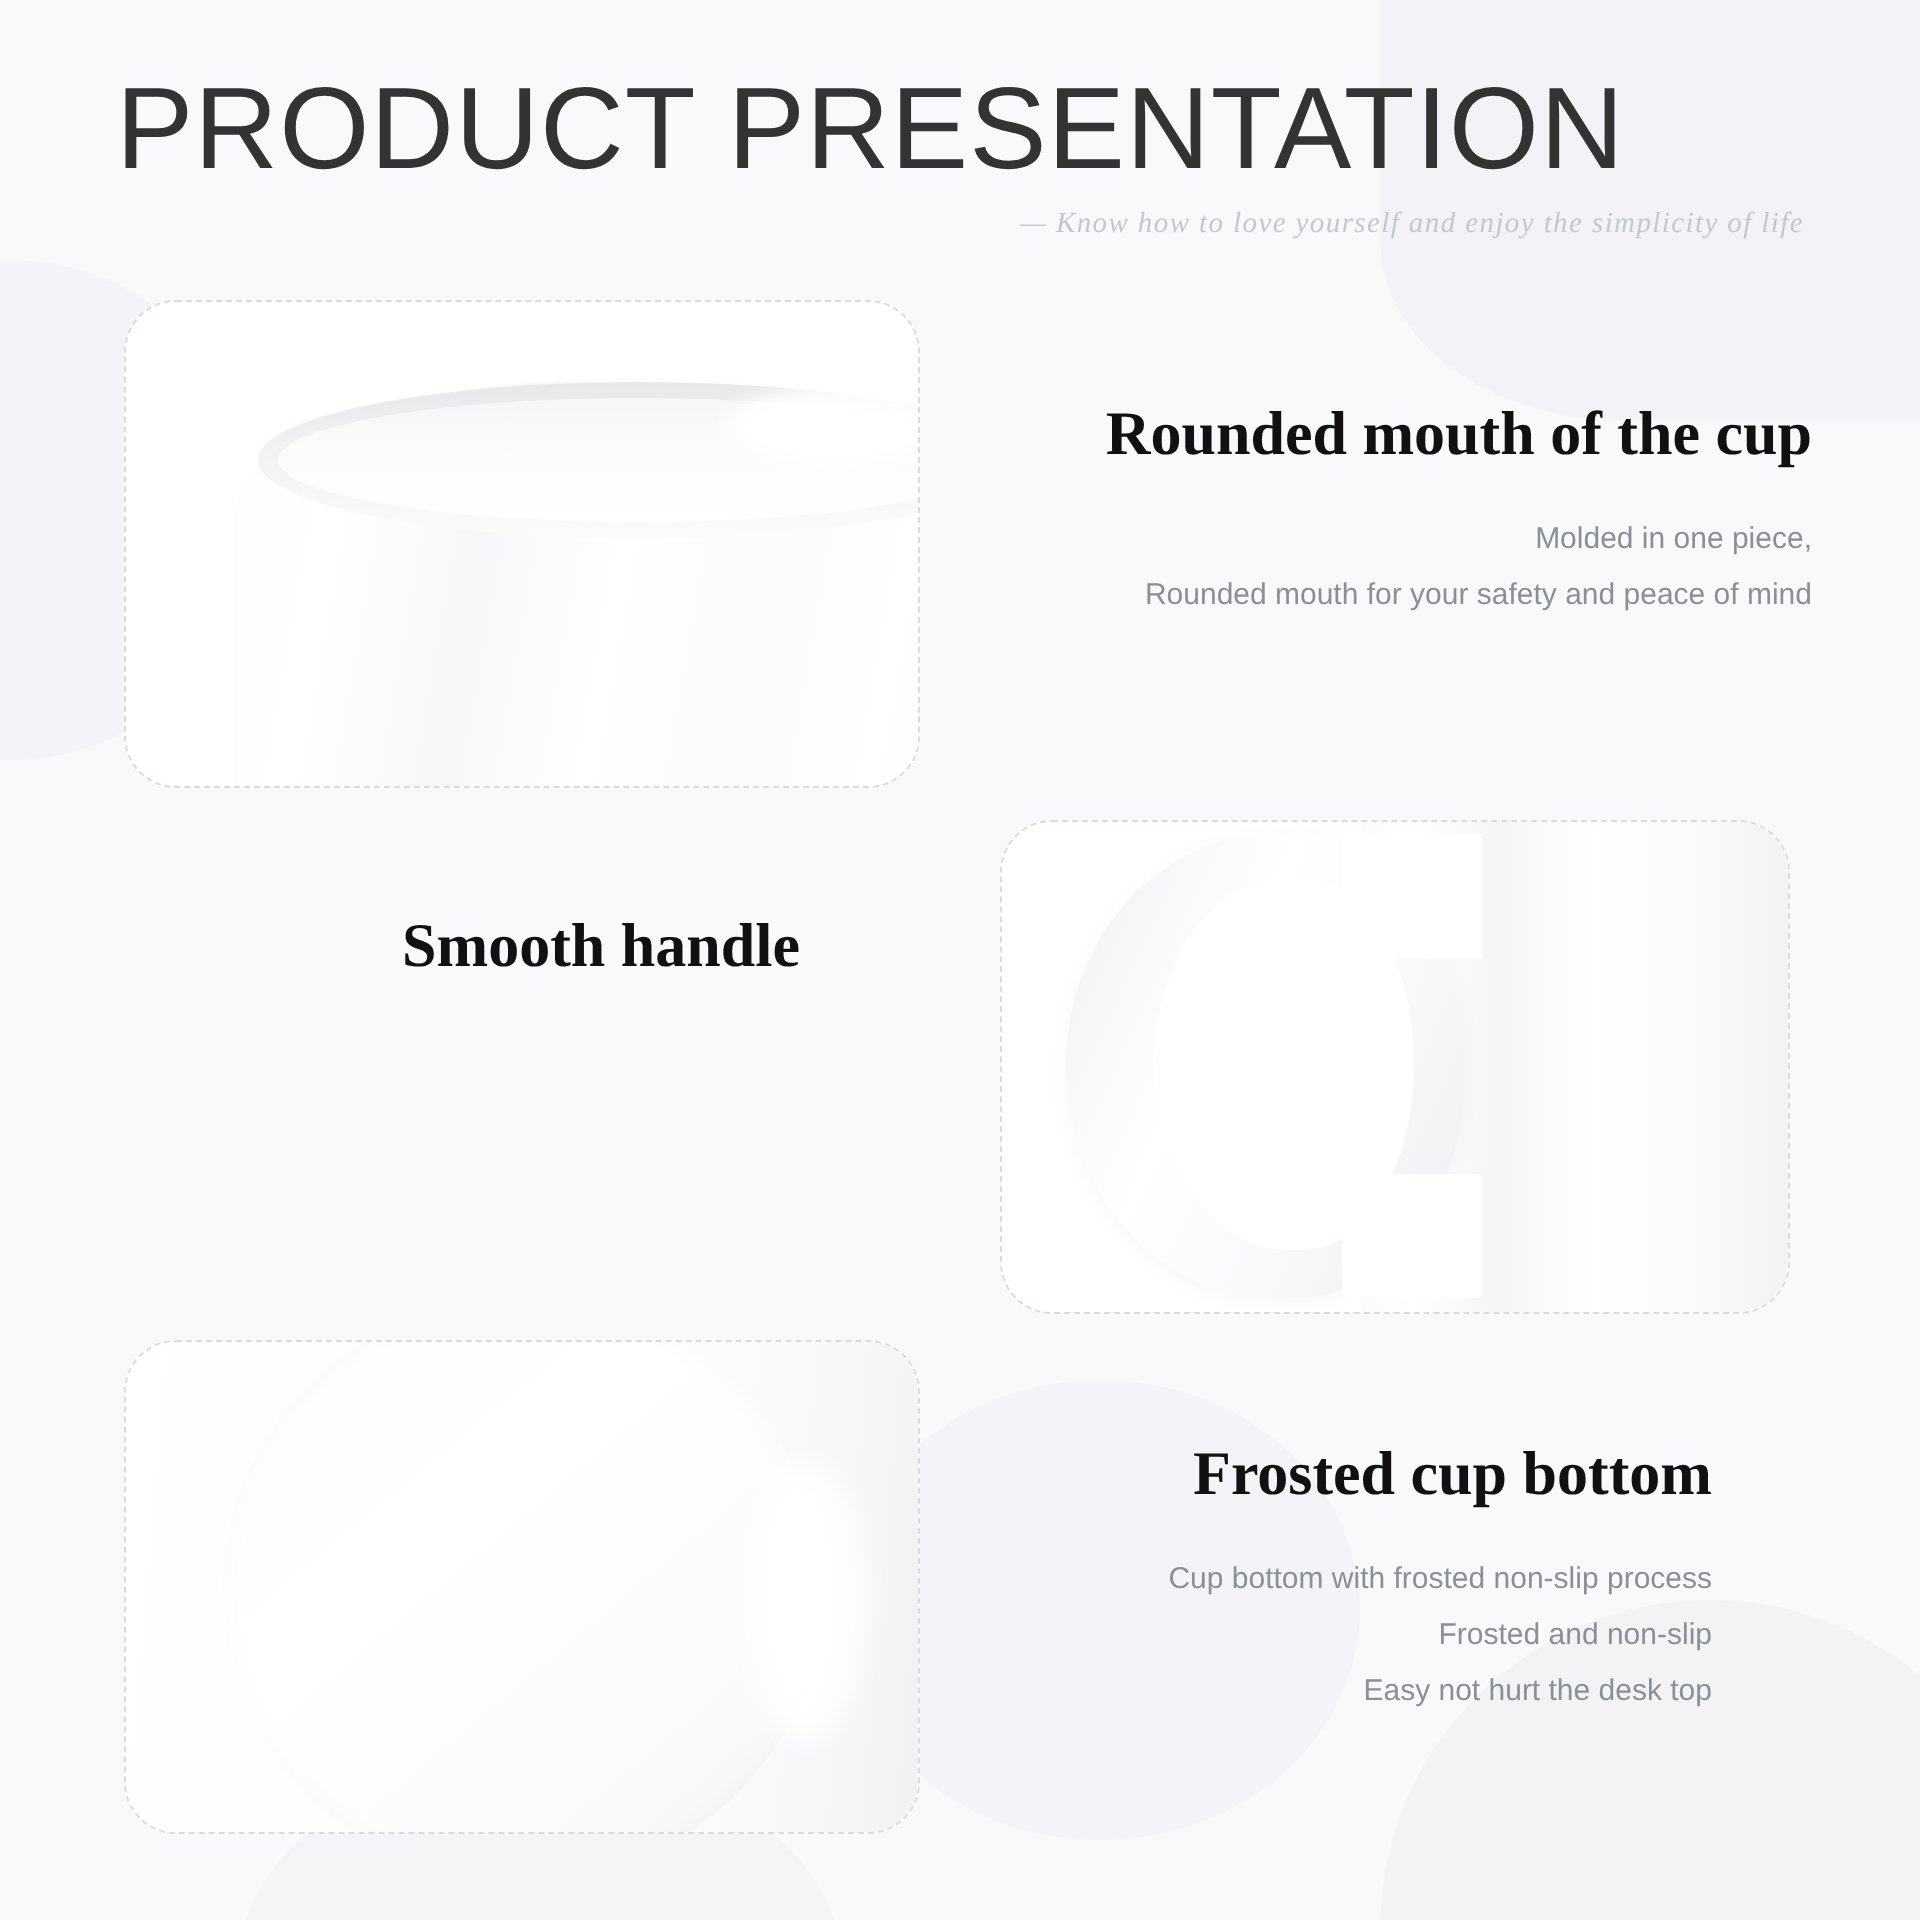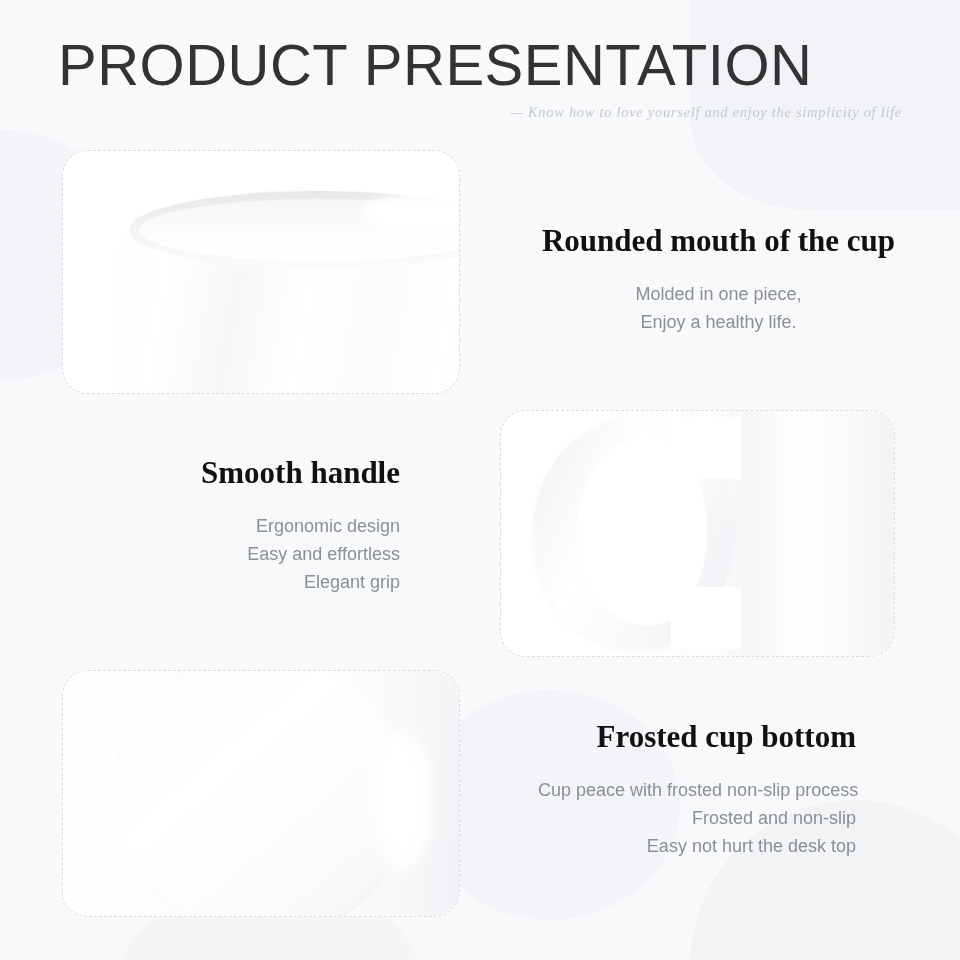--- a/index.html
+++ b/index.html
@@ -251,27 +251,27 @@
     font-family: "Liberation Serif", serif;
     font-weight: bold;
     font-size: 31px;
     color: #111111;
     line-height: 1.1;
     white-space: nowrap;
     margin: 0 0 22px 0;
   }
   .feature-lines {
     font-family: "Liberation Sans", sans-serif;
-    font-size: 18px;
+    font-size: 15px;
     color: #8b8f96;
     line-height: 28px;
   }
   .feature-lines div { white-space: nowrap; }
 
-  #text-rim    { left: 506px; top: 200px; width: 425px; text-align: center; margin-top: 24px; }
+  #text-rim    { left: 481px; top: 200px; width: 425px; text-align: right; }
   #text-handle { left: 160px; top: 456px; width: 240px; text-align: right; }
   #text-bottom { left: 538px; top: 720px; width: 318px; text-align: right; }
 </style>
 </head>
 <body>
 
 <div id="stage">
 
   <div class="bg-layer">
     <div class="bg-panel-tr"></div>
@@ -292,31 +292,26 @@
       <div class="rim-ellipse"></div>
       <div class="rim-ellipse-inner"></div>
       <div class="rim-highlight"></div>
     </div>
   </div>
 
   <div class="feature-text" id="text-rim">
     <div class="feature-heading">Rounded mouth of the cup</div>
     <div class="feature-lines">
       <div>Molded in one piece,</div>
-      <div>Enjoy a healthy life.</div>
+      <div>Rounded mouth for your safety and peace of mind</div>
     </div>
   </div>
 
   <div class="feature-text" id="text-handle">
     <div class="feature-heading">Smooth handle</div>
-    <div class="feature-lines">
-      <div>Ergonomic design</div>
-      <div>Easy and effortless</div>
-      <div>Elegant grip</div>
-    </div>
   </div>
 
   <div class="photo-card" id="card-handle">
     <div class="photo-inner">
       <div class="handle-wallbody"></div>
       <div class="handle-ring"></div>
       <div class="handle-hole"></div>
       <div class="handle-top-join"></div>
       <div class="handle-bot-join"></div>
     </div>
@@ -326,19 +321,19 @@
     <div class="photo-inner">
       <div class="bottom-body"></div>
       <div class="bottom-disc"></div>
       <div class="bottom-sheen"></div>
     </div>
   </div>
 
   <div class="feature-text" id="text-bottom">
     <div class="feature-heading">Frosted cup bottom</div>
     <div class="feature-lines">
-      <div>Cup peace with frosted non-slip process</div>
+      <div>Cup bottom with frosted non-slip process</div>
       <div>Frosted and non-slip</div>
       <div>Easy not hurt the desk top</div>
     </div>
   </div>
 
 </div>
 
 </body></html>

